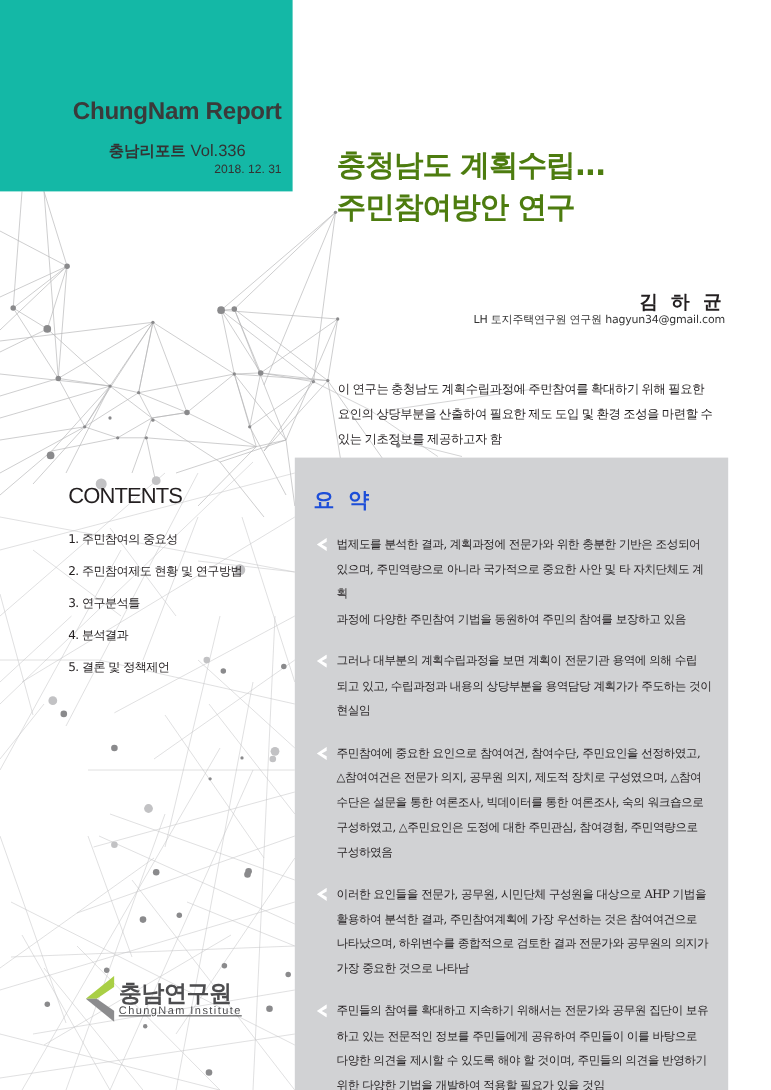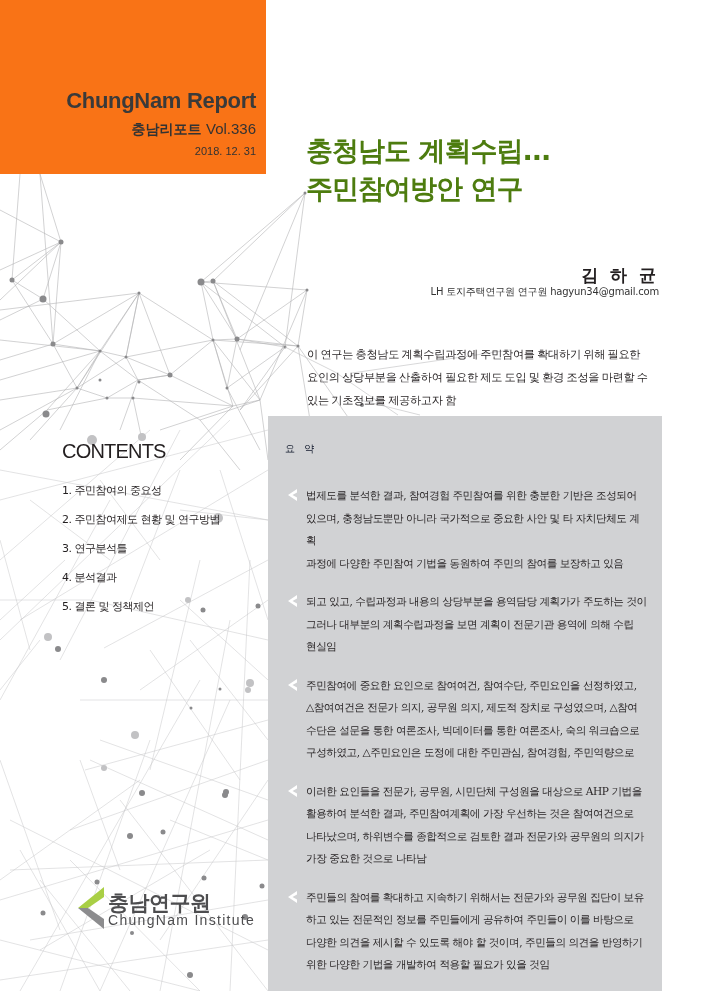--- a/index.html
+++ b/index.html
@@ -1,43 +1,43 @@
 <!DOCTYPE html>
 <html><head>
 <meta charset="utf-8">
 <style>
   * { margin:0; padding:0; box-sizing:border-box; }
   html, body { width:701px; height:991px; overflow:hidden; background:#ffffff; }
   body { position:relative; font-family:"DejaVu Sans", "Liberation Sans", sans-serif; color:#231f20; }
   .network { position:absolute; left:0; top:0; width:701px; height:991px; z-index:0; }
-  .green-block { position:absolute; left:0; top:0; width:266px; height:174px; background:#f97316; z-index:2; }
+  .green-block { position:absolute; left:0; top:0; width:266px; height:174px; background:#14b8a6; z-index:2; }
   .brand { position:absolute; right:10px; top:88px; text-align:right; }
   .brand-en { font-family:"Liberation Sans", sans-serif; font-weight:bold; font-size:22px; color:#3a3a3a; letter-spacing:-0.3px; line-height:26px; }
-  .brand-ko { font-size:14px; color:#333; line-height:28px; margin-top:1px; }
+  .brand-ko { font-size:14px; color:#333; line-height:16px; margin-top:16px;text-align:center; }
   .brand-ko b { font-weight:bold; }
   .brand-vol { font-family:"Liberation Sans", sans-serif; font-size:15px; color:#333; }
   .brand-date { font-family:"Liberation Sans", sans-serif; font-size:11px; color:#333; line-height:16px; }
   .title { position:absolute; left:306px; top:132px; z-index:3; font-weight:bold; font-size:27px; line-height:38px; color:#4d7c0f; letter-spacing:-1px; }
   .author { position:absolute; right:42px; top:266px; text-align:right; z-index:3; }
   .author-name { font-weight:bold; font-size:17px; letter-spacing:3px; color:#231f20; line-height:18px; }
   .author-aff { font-size:10px; color:#333; line-height:16px; letter-spacing:-0.2px;margin-left:36px; }
   .abstract { position:absolute; left:307px; top:343px; width:360px; z-index:3; font-family:Liberation Serif, serif; font-size:11.2px; line-height:23px; color:#231f20; letter-spacing:-0.3px; }
   .contents { position:absolute; left:62px; top:440px; z-index:3; }
   .contents-title { font-family:"Liberation Sans", sans-serif; font-size:20px; color:#231f20; letter-spacing:-0.8px; line-height:22px; margin-bottom:22px; }
   .contents-item { font-size:11px; color:#231f20; line-height:14px; margin-bottom:15px; letter-spacing:-0.5px; }
   .panel { position:absolute; left:268px; top:416px; width:394px; height:575px; background:#d1d2d4; z-index:2; }
-  .panel-title { position:absolute; left:17px; top:26px; font-weight:normal; font-size:10px; letter-spacing:3px; color:#0f172a; }
+  .panel-title { position:absolute; left:17px; top:26px; font-weight:bold; font-size:19px; letter-spacing:3px; color:#1d4ed8; }
   .bullets { position:absolute; left:20px; top:68px; width:360px; }
   .bullet { position:relative; padding-left:18px; font-family:"DejaVu Serif", "Liberation Serif", serif; font-size:10.6px; line-height:22.5px; color:#231f20; margin-bottom:16px; letter-spacing:-0.45px; }
   .bullet-icon { position:absolute; left:0; top:5px; width:10px; height:12px; }
   .logo { position:absolute; left:78px; top:887px; z-index:3; display:flex; align-items:center; }
   .logo-mark { width:26px; height:42px; margin-right:4px; }
   .logo-text { display:flex; flex-direction:column; }
   .logo-ko { font-weight:bold; font-size:21px; color:#4d4d4f; letter-spacing:-0.5px; line-height:24px; }
-  .logo-en { font-family:"Liberation Sans", sans-serif; font-size:14px; color:#4d4d4f; letter-spacing:1.3px; line-height:10px; }
+  .logo-en { font-family:"Liberation Sans", sans-serif; font-size:10px; color:#4d4d4f; letter-spacing:1.3px; line-height:10px;text-decoration:underline; }
 </style>
 </head>
 <body>
 
 <svg class="network" viewBox="0 0 701 991" xmlns="http://www.w3.org/2000/svg">
   <g stroke="#b4b4b6" stroke-width="0.6" fill="none">
 
     <line x1="0" y1="210" x2="61" y2="242"></line>
     <line x1="61" y1="242" x2="0" y2="300"></line>
     <line x1="61" y1="242" x2="12" y2="280"></line>
@@ -278,42 +278,43 @@
 </div>
 
 <div class="panel">
   <div class="panel-title">요 약</div>
   <div class="bullets">
 
     <div class="bullet">
       <svg class="bullet-icon" viewBox="0 0 10 12">
           <polygon points="9,0 9,3.5 4.5,6 9,8.5 9,12 0,6" fill="#ffffff"></polygon>
         </svg>
-      <div>법제도를 분석한 결과, 참여경험 주민참여를 위한 충분한 기반은 조성되어</div>
-      <div>있으며, 충청남도뿐만 아니라 국가적으로 중요한 사안 및 타 자치단체도 계획</div>
+      <div>법제도를 분석한 결과, 계획과정에 전문가와 위한 충분한 기반은 조성되어</div>
+      <div>있으며, 주민역량으로 아니라 국가적으로 중요한 사안 및 타 자치단체도 계획</div>
       <div>과정에 다양한 주민참여 기법을 동원하여 주민의 참여를 보장하고 있음</div>
     </div>
 
     <div class="bullet">
       <svg class="bullet-icon" viewBox="0 0 10 12">
           <polygon points="9,0 9,3.5 4.5,6 9,8.5 9,12 0,6" fill="#ffffff"></polygon>
         </svg>
+      <div>그러나 대부분의 계획수립과정을 보면 계획이 전문기관 용역에 의해 수립</div>
       <div>되고 있고, 수립과정과 내용의 상당부분을 용역담당 계획가가 주도하는 것이</div>
-      <div>그러나 대부분의 계획수립과정을 보면 계획이 전문기관 용역에 의해 수립</div>
       <div>현실임</div>
     </div>
 
     <div class="bullet">
       <svg class="bullet-icon" viewBox="0 0 10 12">
           <polygon points="9,0 9,3.5 4.5,6 9,8.5 9,12 0,6" fill="#ffffff"></polygon>
         </svg>
       <div>주민참여에 중요한 요인으로 참여여건, 참여수단, 주민요인을 선정하였고,</div>
       <div>△참여여건은 전문가 의지, 공무원 의지, 제도적 장치로 구성였으며, △참여</div>
       <div>수단은 설문을 통한 여론조사, 빅데이터를 통한 여론조사, 숙의 워크숍으로</div>
       <div>구성하였고, △주민요인은 도정에 대한 주민관심, 참여경험, 주민역량으로</div>
+      <div>구성하였음</div>
     </div>
 
     <div class="bullet">
       <svg class="bullet-icon" viewBox="0 0 10 12">
           <polygon points="9,0 9,3.5 4.5,6 9,8.5 9,12 0,6" fill="#ffffff"></polygon>
         </svg>
       <div>이러한 요인들을 전문가, 공무원, 시민단체 구성원을 대상으로 AHP 기법을</div>
       <div>활용하여 분석한 결과, 주민참여계획에 가장 우선하는 것은 참여여건으로</div>
       <div>나타났으며, 하위변수를 종합적으로 검토한 결과 전문가와 공무원의 의지가</div>
       <div>가장 중요한 것으로 나타남</div>

